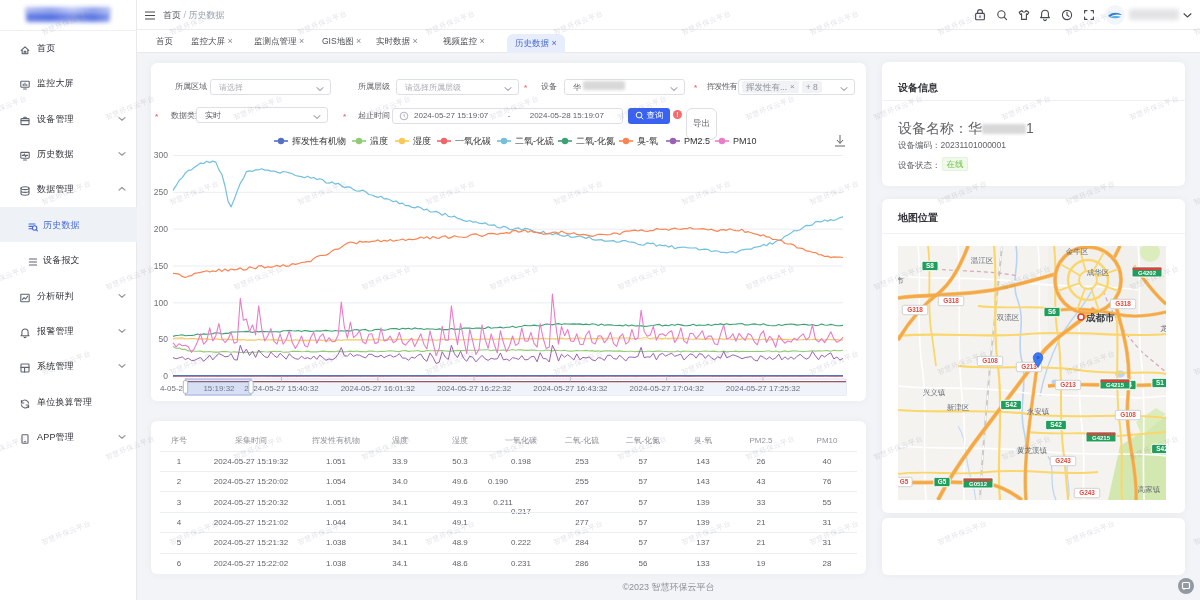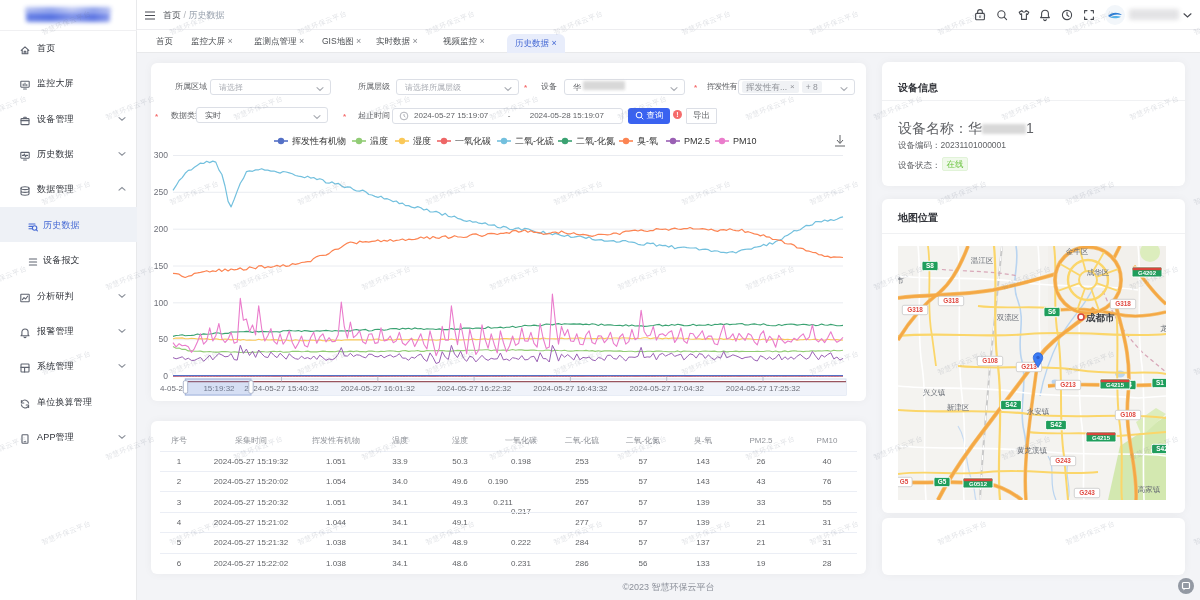--- a/index.html
+++ b/index.html
@@ -14,21 +14,21 @@
 .hcell{color:#909399}
 .inp{position:absolute;height:16px;border:1px solid #dcdfe6;border-radius:3px;background:#fff;display:flex;align-items:center;padding-left:8px;font-size:8px}
 .inp .chev{position:absolute;right:6px;top:5.5px}
 .ph{color:#a8abb2;font-size:8px}
 .val{color:#606266;font-size:8px}
 .flabel{position:absolute;font-size:8px;color:#606266;text-align:right}
 .red{position:absolute;color:#f56c6c;font-size:8px;font-weight:bold}
 .tag{display:inline-flex;align-items:center;background:#f0f2f5;border-radius:2px;padding:1px 4px;font-size:8.5px;color:#909399;height:12px;line-height:12px}
 .tagx{margin-left:3px;color:#909399;font-size:8px}
 .btn-p{position:absolute;height:16px;background:#3a62f0;border-radius:3px;color:#fff;font-size:8.5px;display:flex;align-items:center;justify-content:center}
-.btn-w{position:absolute;height:16px;background:#fff;border:1px solid #dcdfe6;border-radius:1px;color:#606266;font-size:8.5px;display:flex;align-items:center;justify-content:center}
+.btn-w{position:absolute;height:32px;background:#fff;border:1px solid #dcdfe6;border-radius:6px;color:#606266;font-size:8.5px;display:flex;align-items:center;justify-content:center}
 .tab{position:absolute;top:0;height:23px;line-height:23px;font-size:8.5px;color:#4e5155;white-space:nowrap}
 .tab-active{position:absolute;top:4px;height:19px;line-height:19px;font-size:8.5px;color:#4569d4;background:#e8edfb;border-radius:6px 6px 0 0;padding:0 8px;white-space:nowrap}
 .tx{color:#86898f;font-size:9px}
 .wm{position:absolute;font-size:7px;color:rgba(110,120,135,0.22);transform:rotate(-22deg);white-space:nowrap;letter-spacing:0.5px}
 #wmlayer{position:absolute;left:0;top:0;width:1200px;height:600px;z-index:60;pointer-events:none;overflow:hidden}
 .blurbox{background:#d8d8d8;filter:blur(1.5px);border-radius:1px}
 </style></head>
 <body>
 <div id="sidebar">
   <div class="abs" style="left:25px;top:7px;width:86px;height:6px;border-radius:2px;background:linear-gradient(90deg,#b9c4f2,#93a5ee 30%,#c3ccf4 55%,#8ea1ec 80%,#b9c3f1);filter:blur(2px)"></div>

